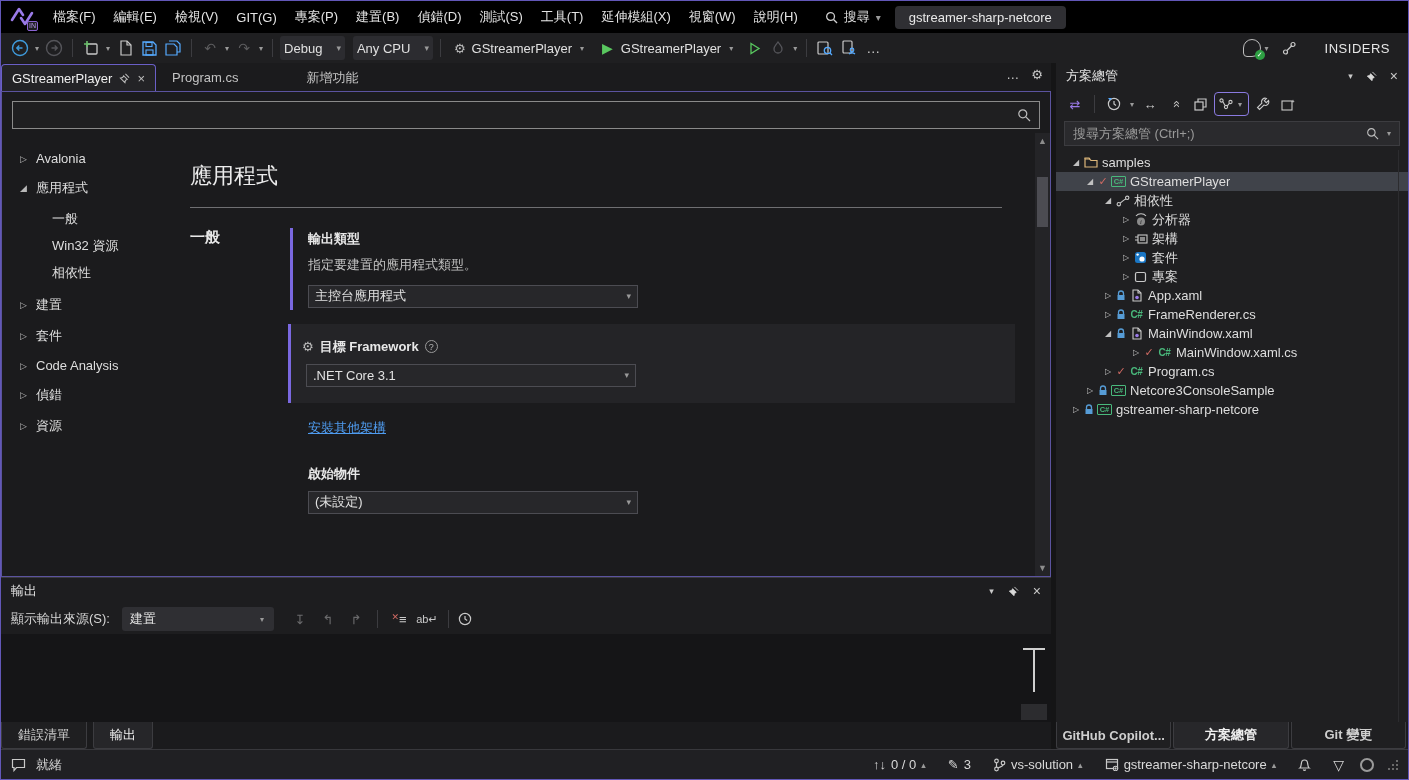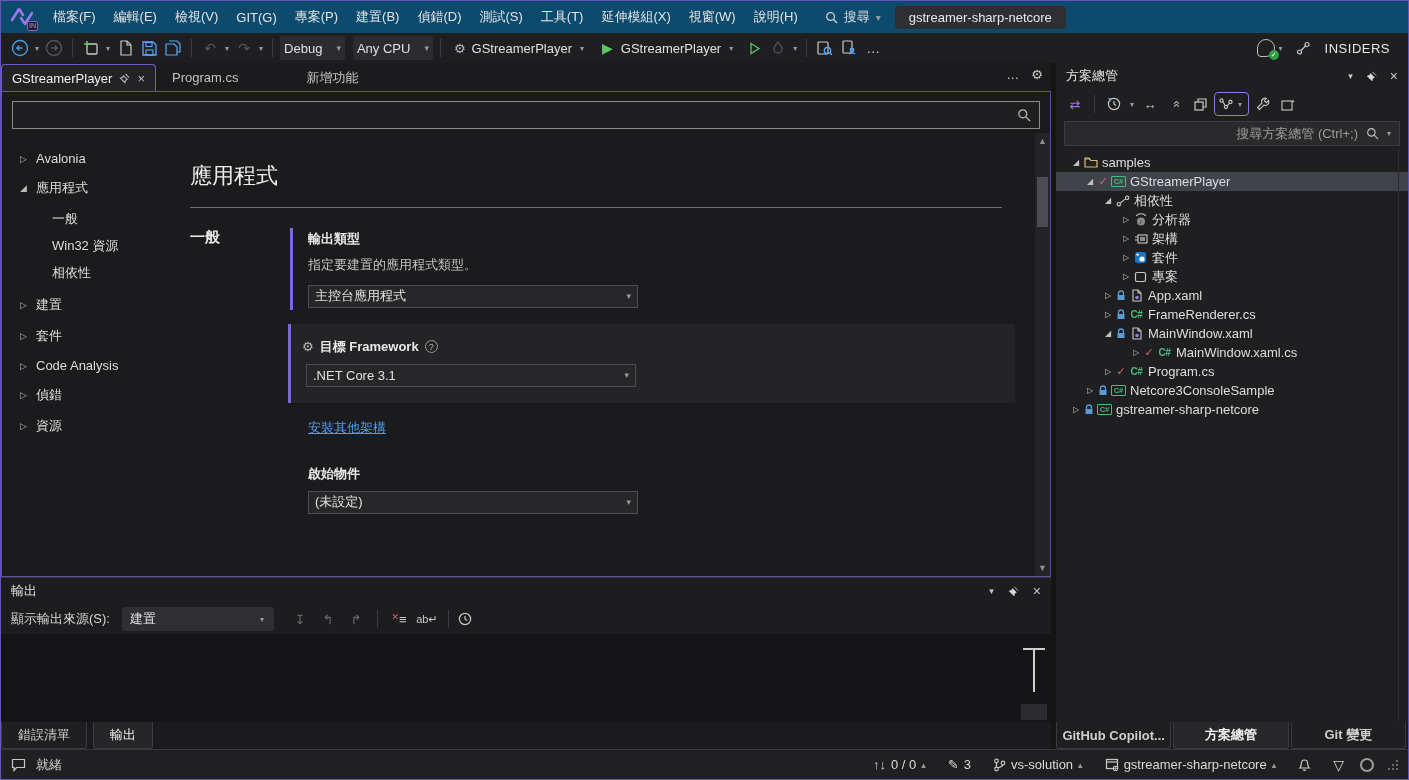--- a/index.html
+++ b/index.html
@@ -1,21 +1,21 @@
 <!DOCTYPE html>
 <html><head>
 <meta charset="utf-8">
 <style>
   * { margin:0; padding:0; box-sizing:border-box; }
   html,body { width:1409px; height:780px; background:#000; }
   body { font-family:"Liberation Sans","DejaVu Sans",sans-serif; font-size:13px; color:#d6d6d6; overflow:hidden; }
   .window { width:1409px; height:780px; display:flex; flex-direction:column; background:#1b1b1d; border:1px solid #6257b8; }
 
   
-  .titlebar { height:32px; background:#0c4a6e; display:flex; align-items:center; flex-shrink:0; }
+  .titlebar { height:32px; background:#000000; display:flex; align-items:center; flex-shrink:0; }
   .vslogo { width:26px; height:22px; margin:0 8px 0 9px; position:relative; flex-shrink:0; }
   .vslogo svg { display:block; }
   .vslogo .in-badge { position:absolute; right:-2px; bottom:-3px; background:#1f1f22; border:1px solid #8a63d2; color:#b79aee; font-size:7px; line-height:8px; padding:0 1px; border-radius:2px; }
   .menus { display:flex; align-items:center; height:100%; }
   .menu-item { padding:0 9px; height:100%; display:flex; align-items:center; color:#e4e4e4; cursor:default; }
   .tb-search { display:flex; align-items:center; gap:6px; margin-left:18px; color:#dcdcdc; }
   .tb-search .chev { color:#9a9a9a; font-size:10px; }
   .sol-box { margin-left:14px; background:#2f2f33; border-radius:4px; padding:4px 14px; color:#e8e8e8; }
   .tb-right { margin-left:auto; display:flex; align-items:center; height:100%; }
   .avatar { width:22px; height:22px; border-radius:50%; background:#6d2fa5; color:#efe3ff; font-size:9px; display:flex; align-items:center; justify-content:center; margin-right:26px; }
@@ -25,21 +25,21 @@
   .toolbar { height:30px; background:#1f1f21; display:flex; align-items:center; padding:0 8px; flex-shrink:0; gap:2px; }
   .tbi { height:24px; min-width:22px; display:flex; align-items:center; justify-content:center; border-radius:3px; color:#c9c9c9; font-size:14px; padding:0 2px; }
   .tbi.dim { color:#5c5c5e; }
   .tbi.blue { color:#55aaff; }
   .tbi.green { color:#59c75f; }
   .chev-s { font-size:8px; color:#9a9a9a; padding:0 2px; }
   .tb-sep { width:1px; height:18px; background:#3c3c40; margin:0 5px; }
   .dd { height:24px; background:#2c2c30; border-radius:3px; display:flex; align-items:center; padding:0 4px; gap:14px; color:#e0e0e0; }
   .dd .arr { font-size:9px; color:#9a9a9a; }
   .run-dd { display:flex; align-items:center; gap:6px; padding:0 6px; height:24px; border-radius:3px; color:#e0e0e0; }
-  .insiders { color:#e6e6e6; letter-spacing:.5px; margin:0 10px 0 10px; }
+  .insiders { color:#e6e6e6; letter-spacing:.5px; margin:0 10px 0 24px; }
   .copilot-ic { position:relative; width:18px; height:18px; border:1.5px solid #bdbdbd; border-radius:50% 50% 50% 4px; }
   .copilot-ic::after { content:"✓"; position:absolute; right:-5px; bottom:-4px; color:#fff; background:#2ea043; border-radius:50%; width:10px; height:10px; font-size:7px; line-height:10px; text-align:center; }
 
   
   .main-row { flex:1; display:flex; min-height:0; }
   .editor-col { width:1050px; display:flex; flex-direction:column; min-width:0; }
   .splitter { width:5px; background:#151516; flex-shrink:0; }
   .right-panel { flex:1; background:#1f1f21; display:flex; flex-direction:column; min-width:0; }
 
   
@@ -116,21 +116,21 @@
     radial-gradient(circle at 9px 1px,#6a6a6a 1px,transparent 1.2px); }
   .ring { width:14px; height:14px; border:2px solid #9a9a9a; border-radius:50%; margin-left:16px; }
 
   
   .se-head { height:26px; display:flex; align-items:center; padding:0 10px; color:#e2e2e2; flex-shrink:0; }
   .se-head .right { margin-left:auto; display:flex; gap:13px; align-items:center; color:#c9c9c9; }
   .se-tools { height:30px; display:flex; align-items:center; padding:0 8px; gap:3px; flex-shrink:0; }
   .sei { min-width:22px; height:24px; display:flex; align-items:center; justify-content:center; color:#c9c9c9; border-radius:3px; font-size:13px; }
   .sei.hl-box { border:1px solid #8a7ae0; border-radius:4px; padding:0 4px; gap:3px; }
   .se-search { height:25px; margin:2px 8px 4px 8px; background:#2a2a2d; border:1px solid #3c3c40; display:flex; align-items:center; flex-shrink:0; }
-  .se-search input { flex:1; background:transparent; border:none; outline:none; color:#bdbdbd; padding:0 8px; font:13px "Liberation Sans",sans-serif;text-align:right; }
+  .se-search input { flex:1; background:transparent; border:none; outline:none; color:#bdbdbd; padding:0 8px; font:13px "Liberation Sans",sans-serif; }
   .se-search input::placeholder { color:#9a9a9a; }
   .se-search .right { display:flex; align-items:center; gap:6px; padding-right:6px; color:#bdbdbd; }
   .se-tree { flex:1; overflow:hidden; padding-top:3px; position:relative; }
   .trow { height:19px; display:flex; align-items:center; color:#dedede; white-space:nowrap; }
   .trow.sel { background:#40434a; }
   .trow .tri { width:12px; font-size:8px; color:#c0c0c0; text-align:center; flex-shrink:0; }
   .trow .badge { width:14px; display:flex; justify-content:center; flex-shrink:0; }
   .trow .ficon { width:17px; display:flex; justify-content:center; flex-shrink:0; margin-right:3px; }
   .trow .lbl { overflow:hidden; text-overflow:ellipsis; }
   .ck { color:#d06a63; font-size:11px; font-weight:700; }

